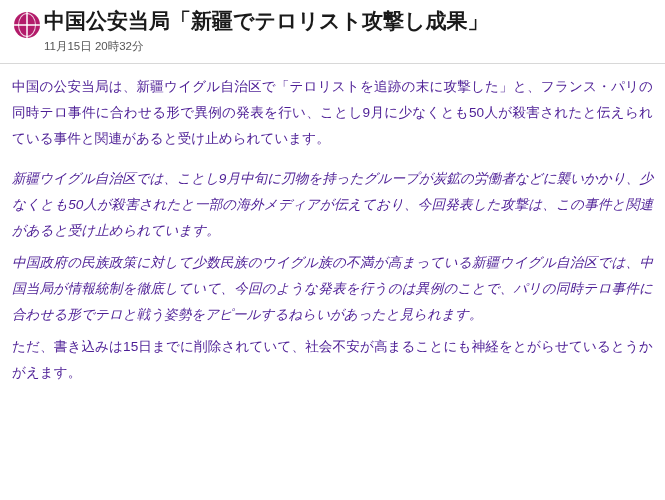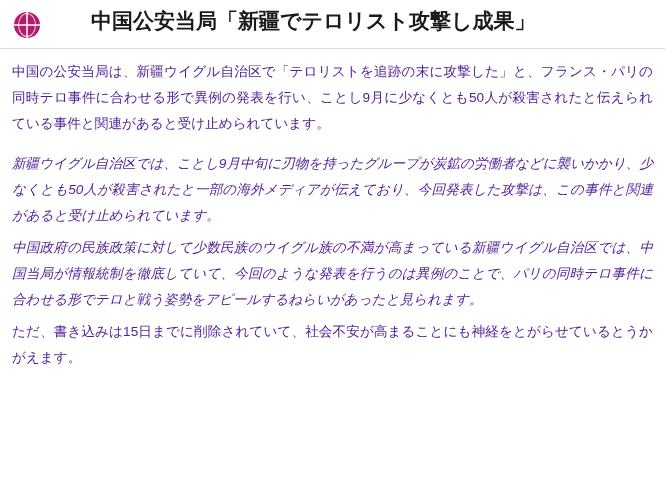--- a/index.html
+++ b/index.html
@@ -19,21 +19,20 @@
     height: 500px;
     position: relative;
     background: #ffffff;
     box-sizing: border-box;
   }
   
   .header {
     padding: 8px 10px 4px 10px;
     display: flex;
     align-items: flex-start;
-    gap: 47px;
   }
   .logo-wrap {
     width: 34px;
     flex: 0 0 34px;
     display: flex;
     justify-content: center;
     padding-top: 4px;
   }
   .globe-icon {
     width: 26px;
@@ -122,20 +121,21 @@
 <div class="page">
 
   <div class="header">
     <div class="logo-wrap">
       <div class="globe-icon">
         <div class="globe-inner"></div>
       </div>
     </div>
     <div class="head-text">
       <h1 class="headline">中国公安当局「新疆でテロリスト攻撃し成果」</h1>
+      <div class="timestamp">11月15日 20時32分</div>
     </div>
   </div>
 
   <div class="divider"></div>
 
   <div class="article">
     <p class="para">中国の公安当局は、新疆ウイグル自治区で「テロリストを追跡の末に攻撃した」と、フランス・パリの同時テロ事件に合わせる形で異例の発表を行い、ことし9月に少なくとも50人が殺害されたと伝えられている事件と関連があると受け止められています。</p>
     <p class="para tight">新疆ウイグル自治区では、ことし9月中旬に刃物を持ったグループが炭鉱の労働者などに襲いかかり、少なくとも50人が殺害されたと一部の海外メディアが伝えており、今回発表した攻撃は、この事件と関連があると受け止められています。</p>
     <p class="para tight">中国政府の民族政策に対して少数民族のウイグル族の不満が高まっている新疆ウイグル自治区では、中国当局が情報統制を徹底していて、今回のような発表を行うのは異例のことで、パリの同時テロ事件に合わせる形でテロと戦う姿勢をアピールするねらいがあったと見られます。</p>
     <p class="para">ただ、書き込みは15日までに削除されていて、社会不安が高まることにも神経をとがらせているとうかがえます。</p>

